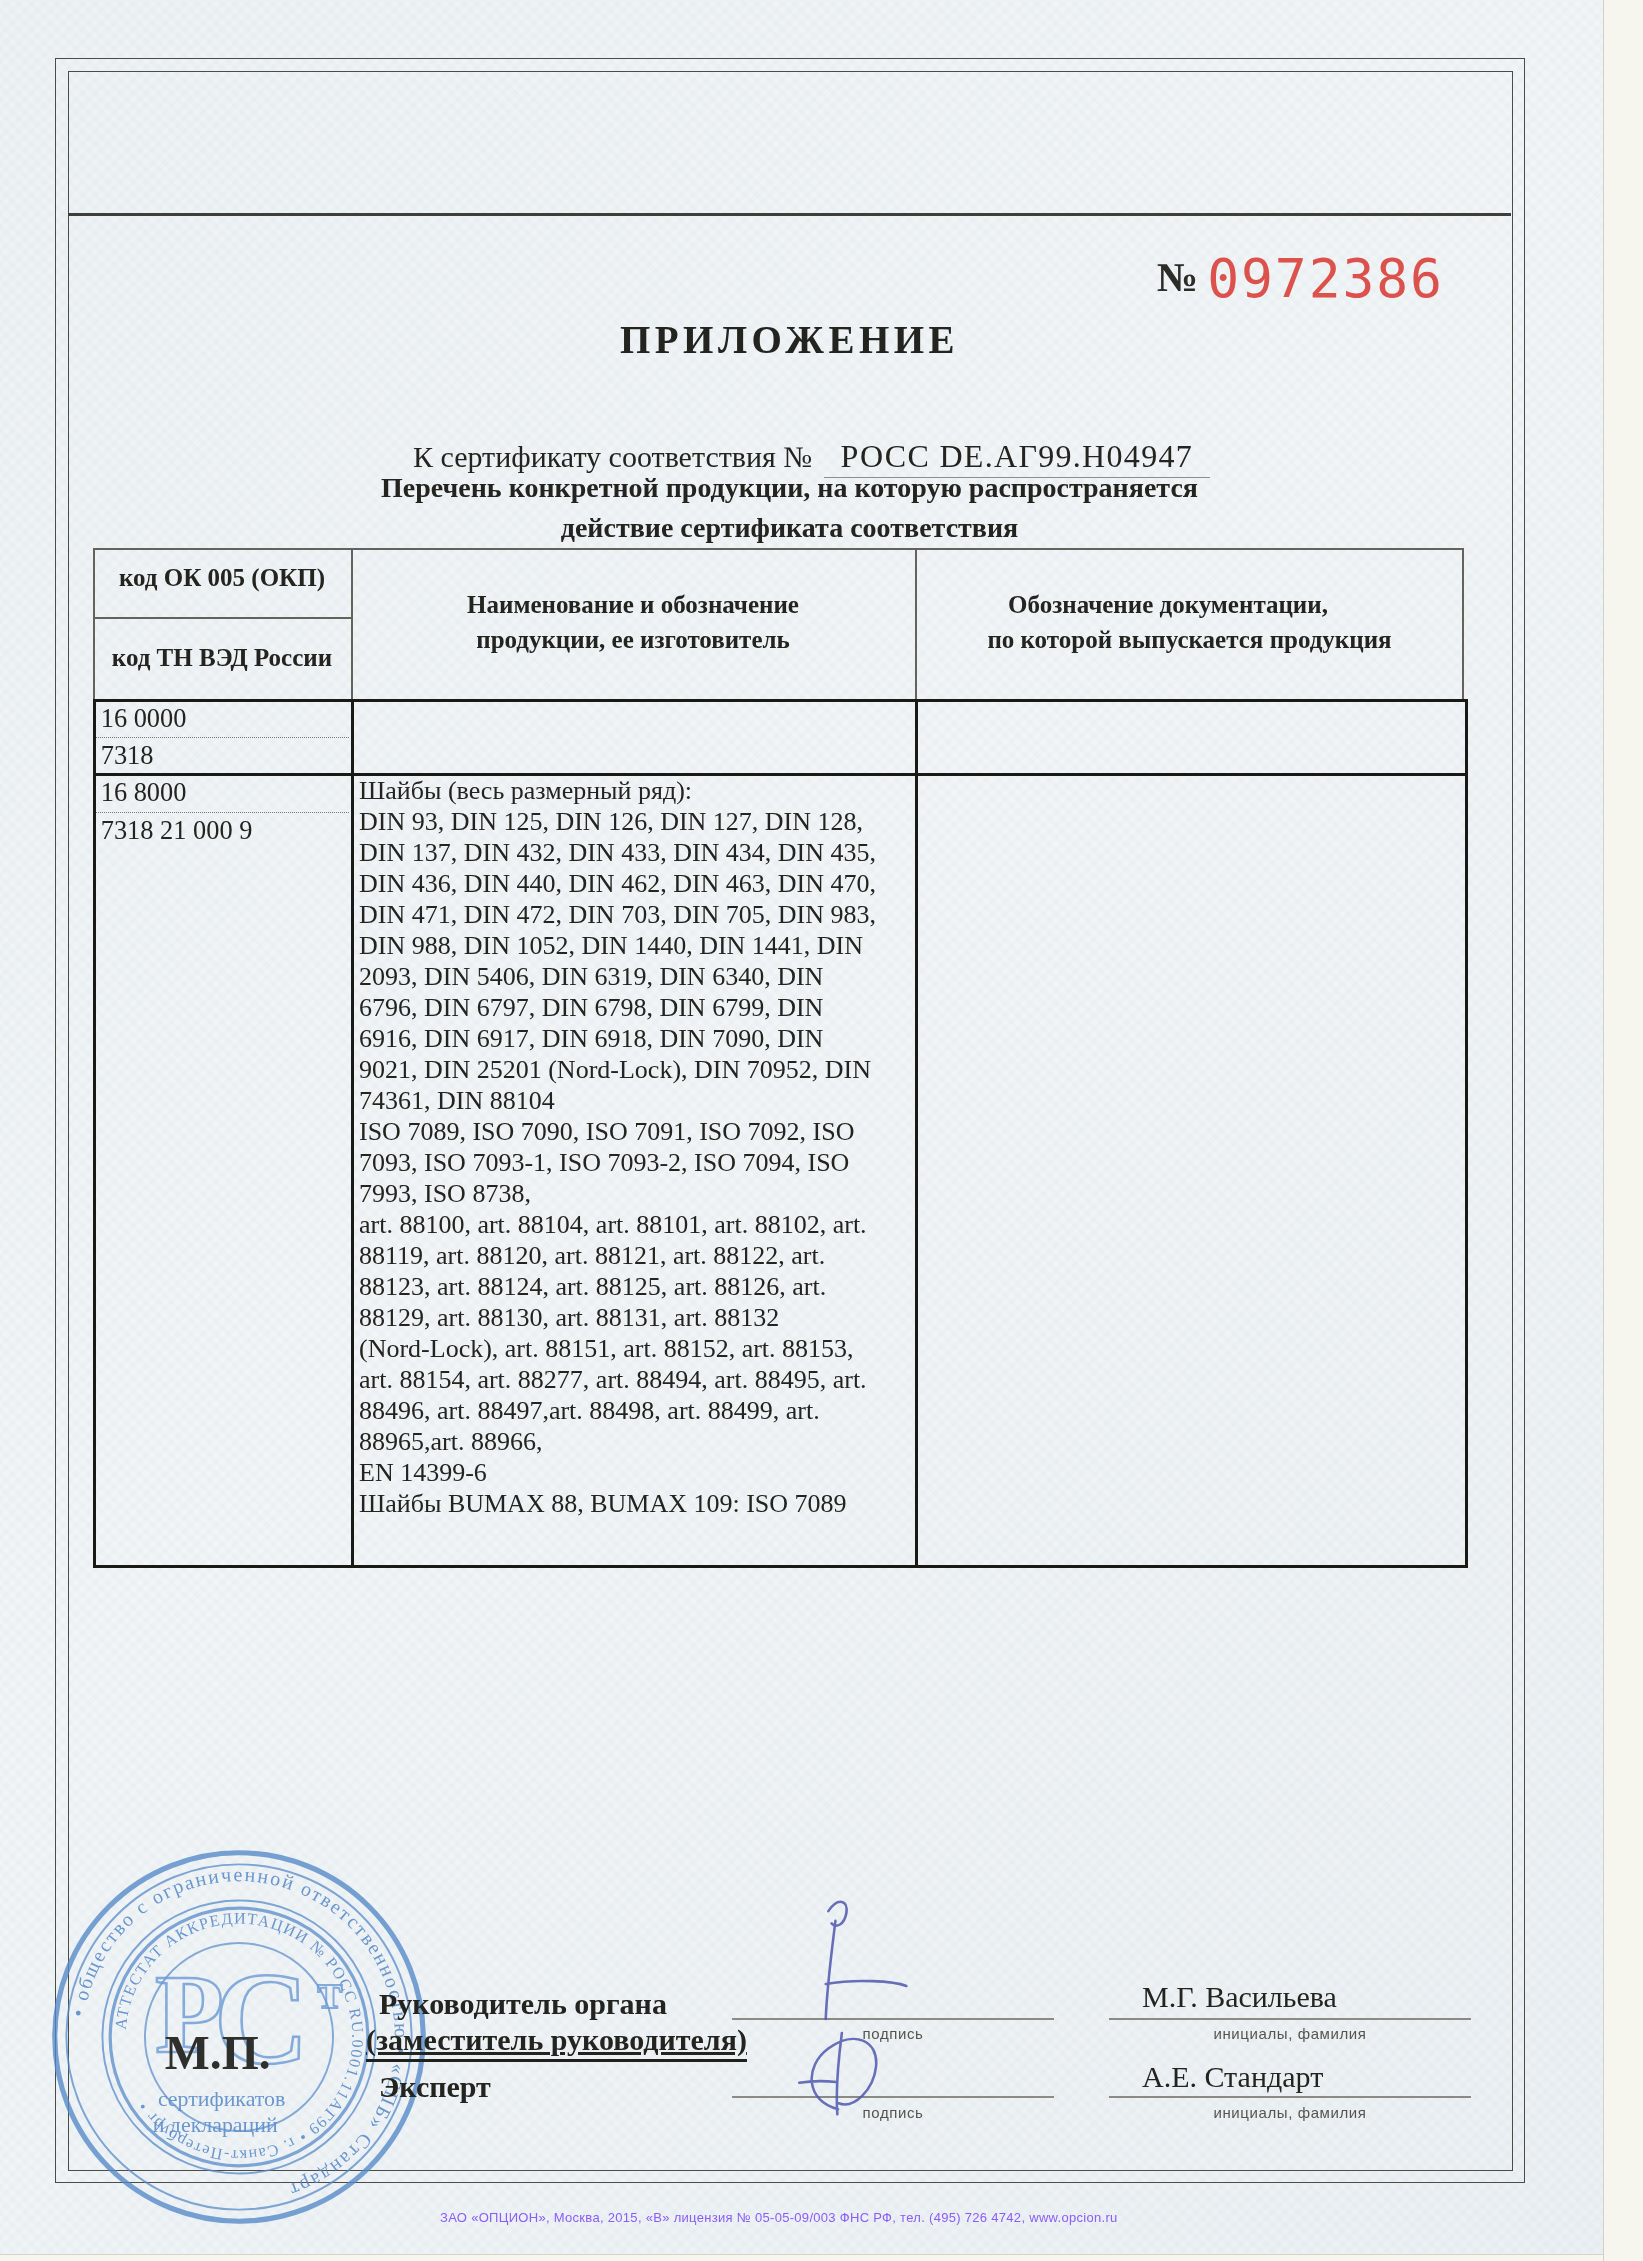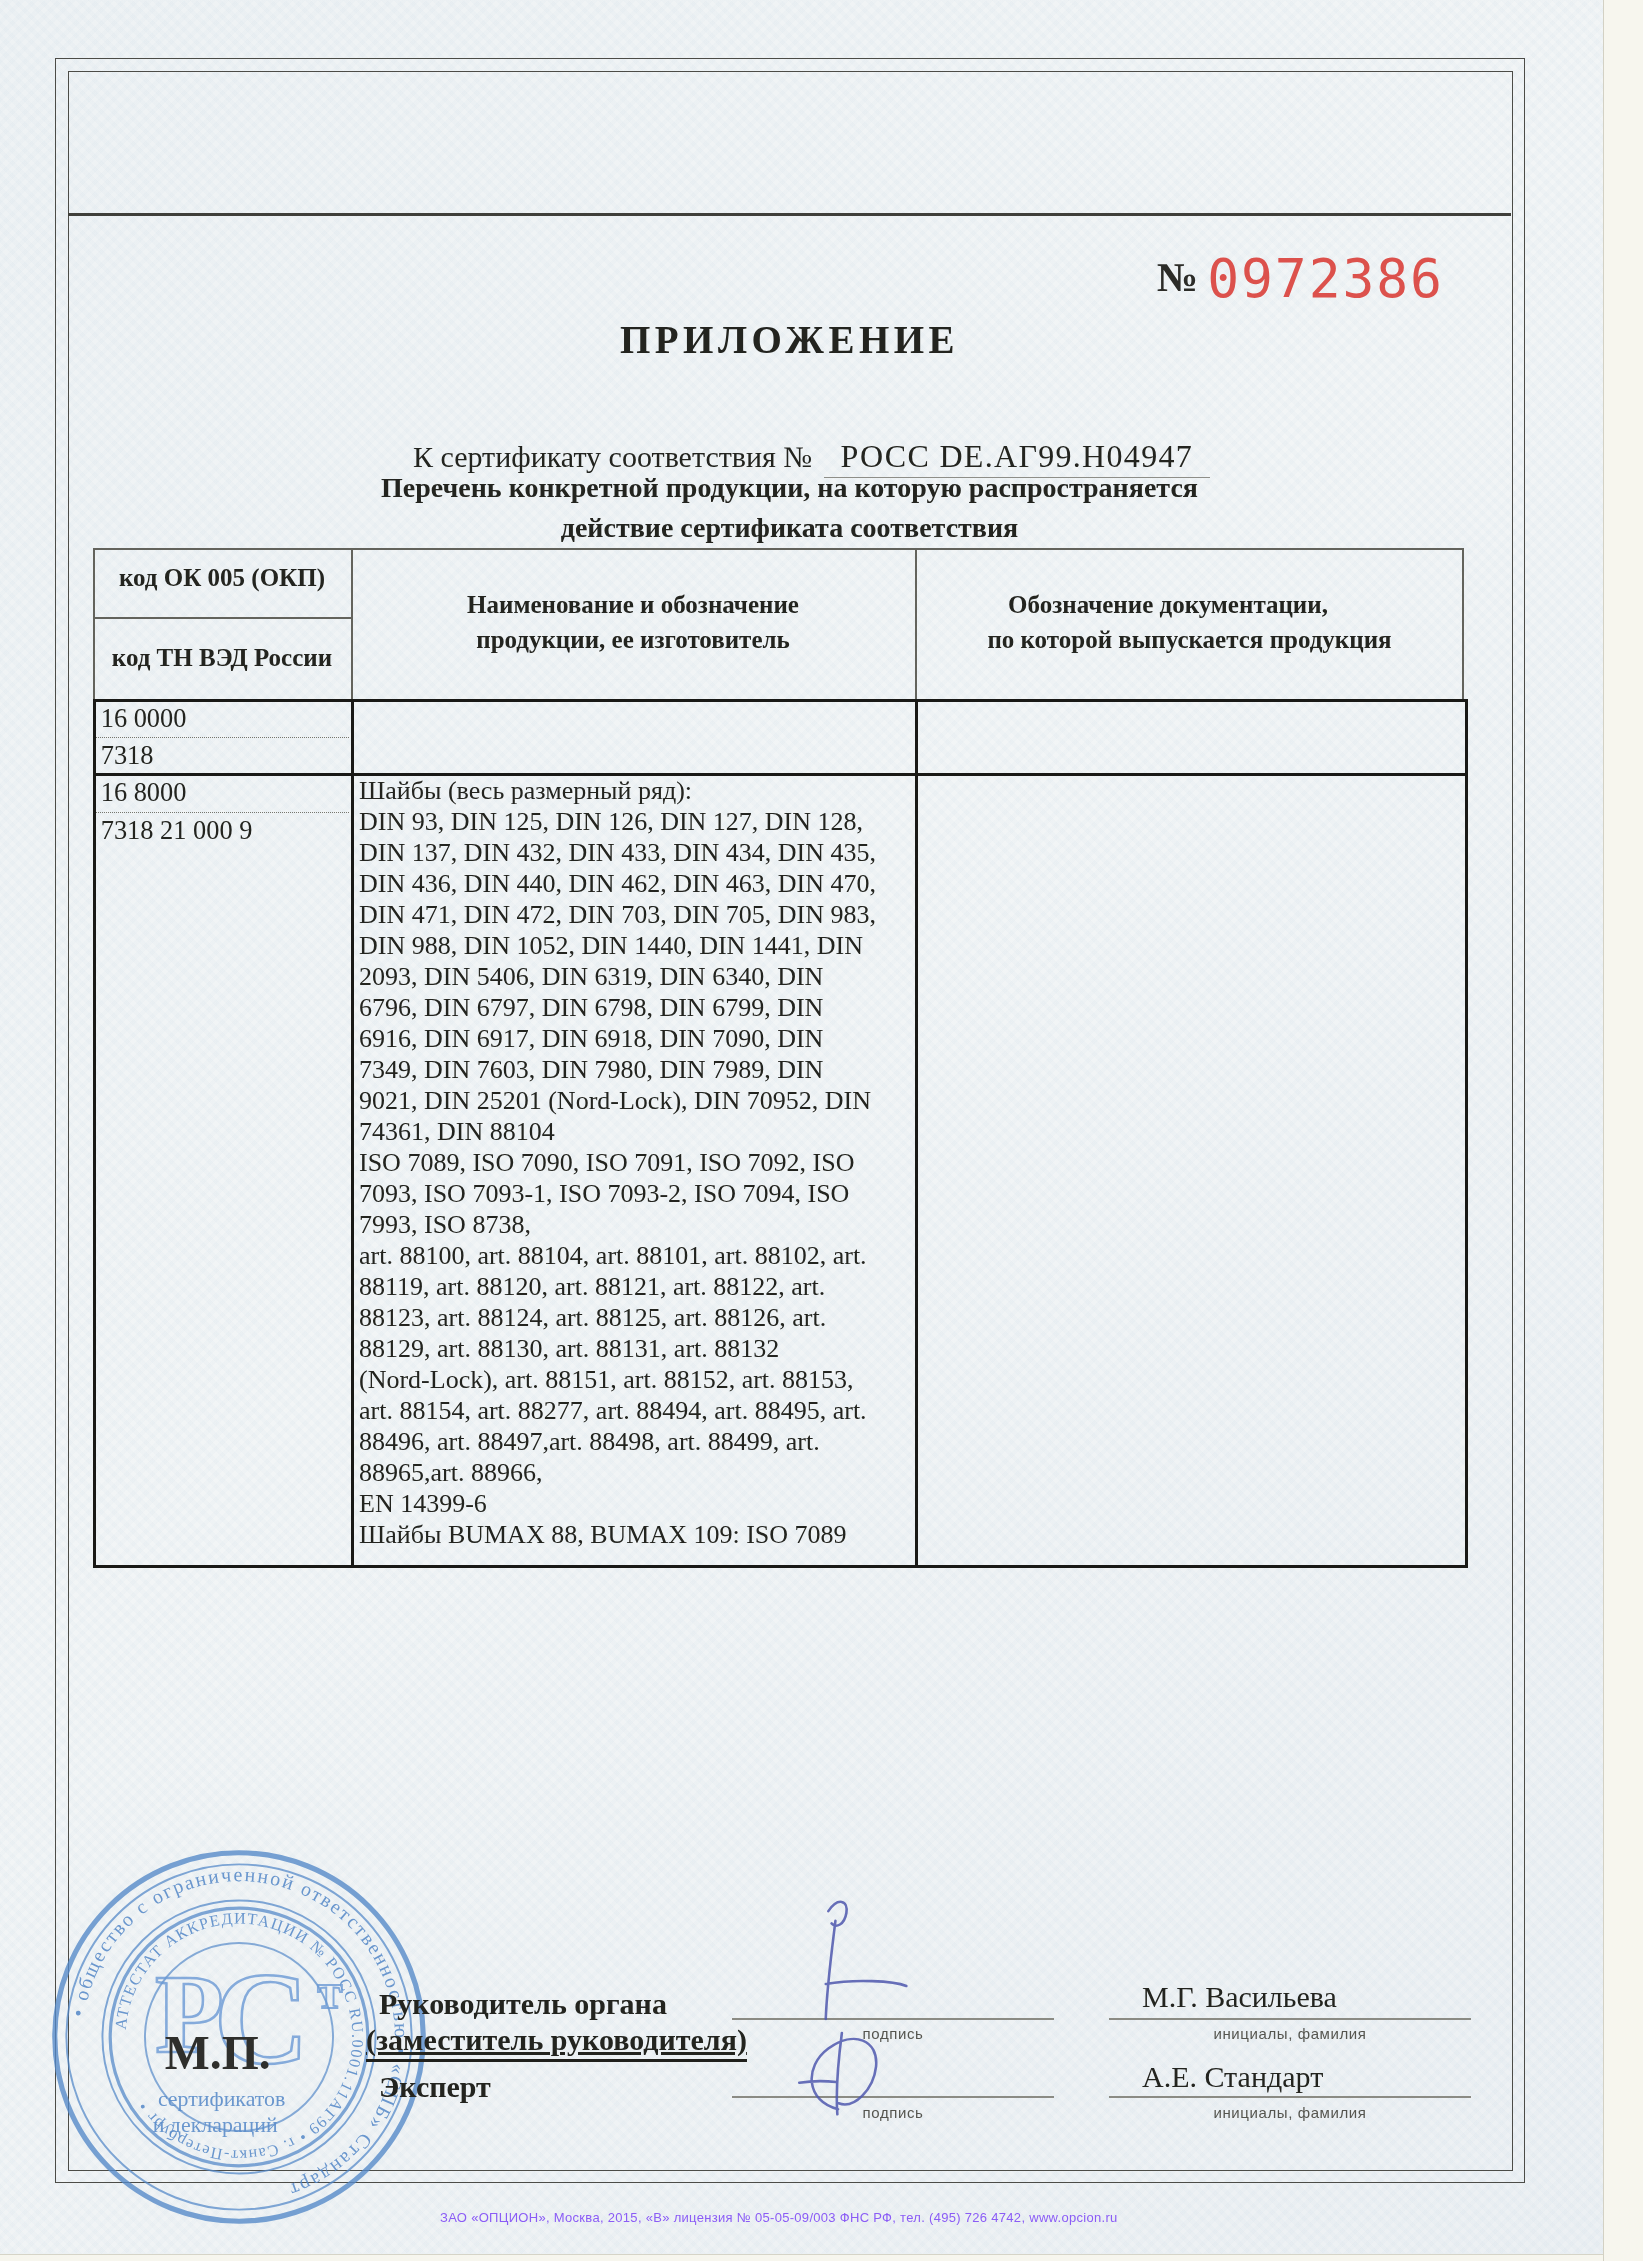--- a/index.html
+++ b/index.html
@@ -113,21 +113,20 @@
     <div class="prod-lines">
         <div>Шайбы (весь размерный ряд):</div>
         <div>DIN 93, DIN 125, DIN 126, DIN 127, DIN 128,</div>
         <div>DIN 137, DIN 432, DIN 433, DIN 434, DIN 435,</div>
         <div>DIN 436, DIN 440, DIN 462, DIN 463, DIN 470,</div>
         <div>DIN 471, DIN 472, DIN 703, DIN 705, DIN 983,</div>
         <div>DIN 988, DIN 1052, DIN 1440, DIN 1441, DIN</div>
         <div>2093, DIN 5406, DIN 6319, DIN 6340, DIN</div>
         <div>6796, DIN 6797, DIN 6798, DIN 6799, DIN</div>
         <div>6916, DIN 6917, DIN 6918, DIN 7090, DIN</div>
-        <div>7349, DIN 7603, DIN 7980, DIN 7989, DIN</div>
         <div>9021, DIN 25201 (Nord-Lock), DIN 70952, DIN</div>
         <div>74361, DIN 88104</div>
         <div>ISO 7089, ISO 7090, ISO 7091, ISO 7092, ISO</div>
         <div>7093, ISO 7093-1, ISO 7093-2, ISO 7094, ISO</div>
         <div>7993, ISO 8738,</div>
         <div>art. 88100, art. 88104, art. 88101, art. 88102, art.</div>
         <div>88119, art. 88120, art. 88121, art. 88122, art.</div>
         <div>88123, art. 88124, art. 88125, art. 88126, art.</div>
         <div>88129, art. 88130, art. 88131, art. 88132</div>
         <div>(Nord-Lock), art. 88151, art. 88152, art. 88153,</div>

